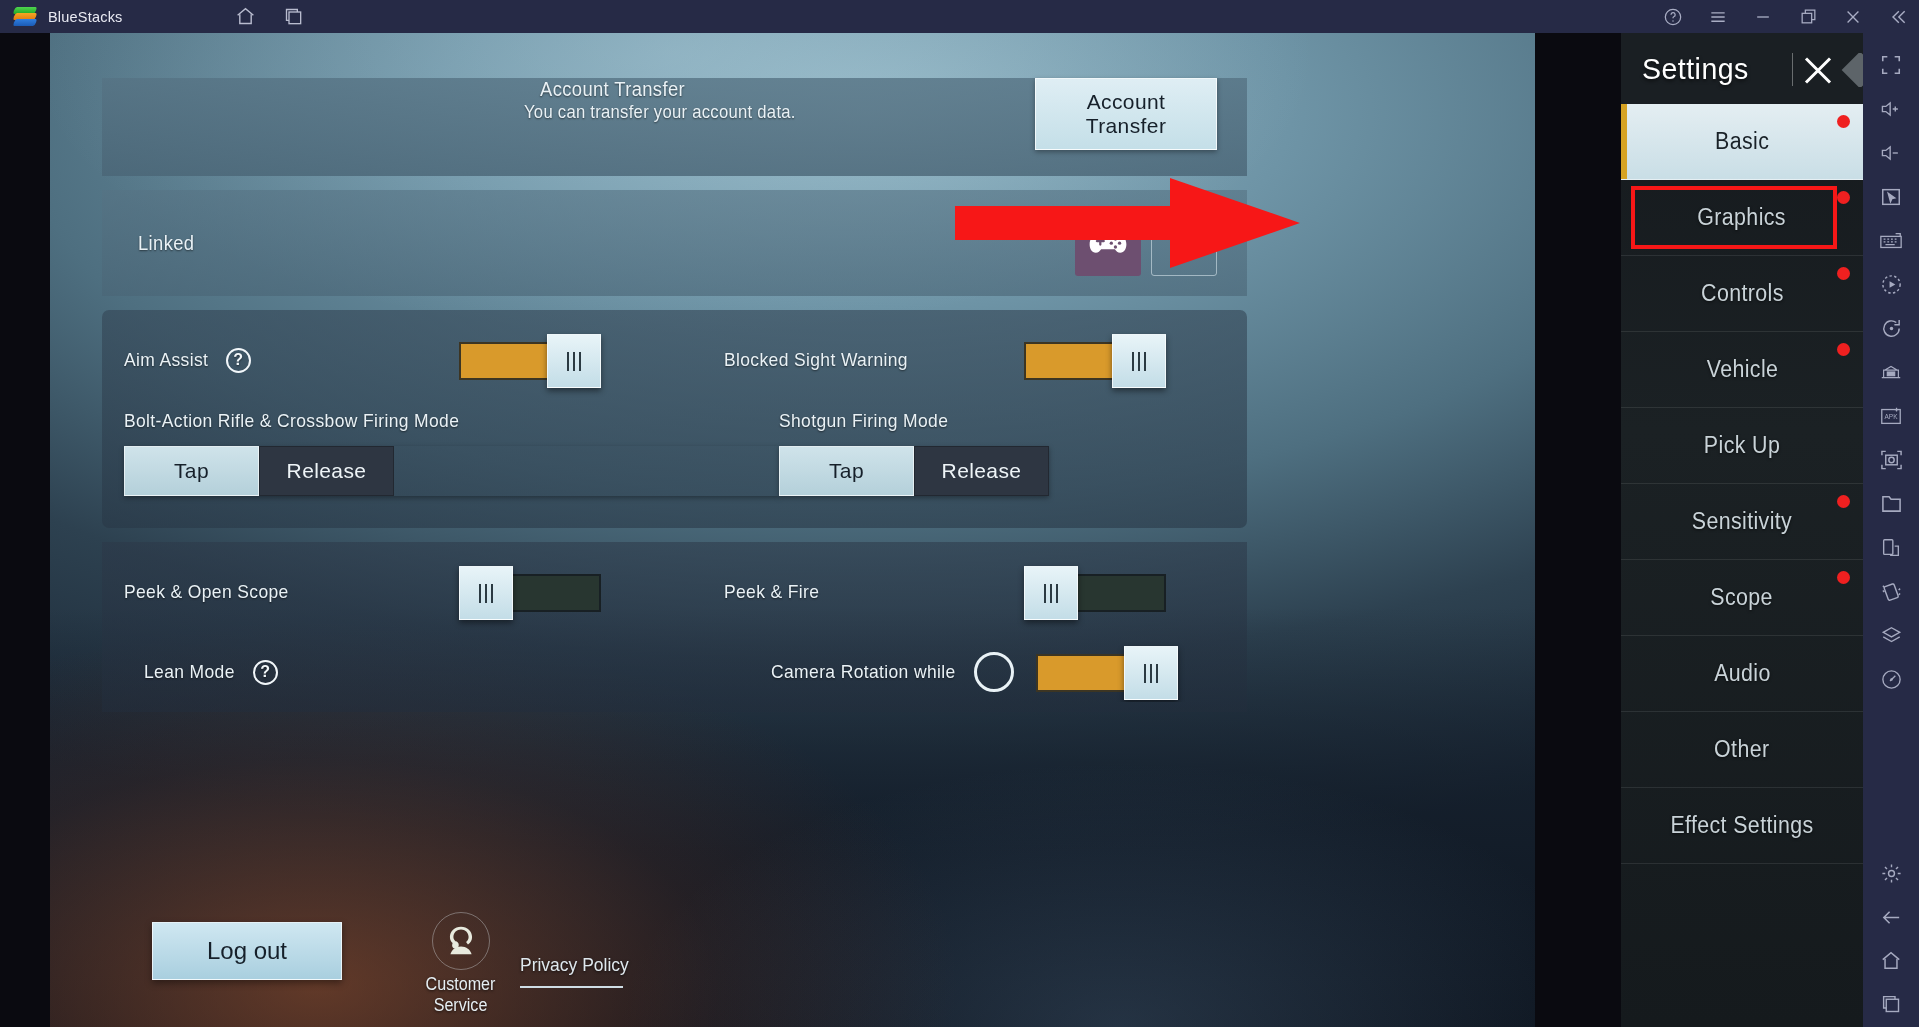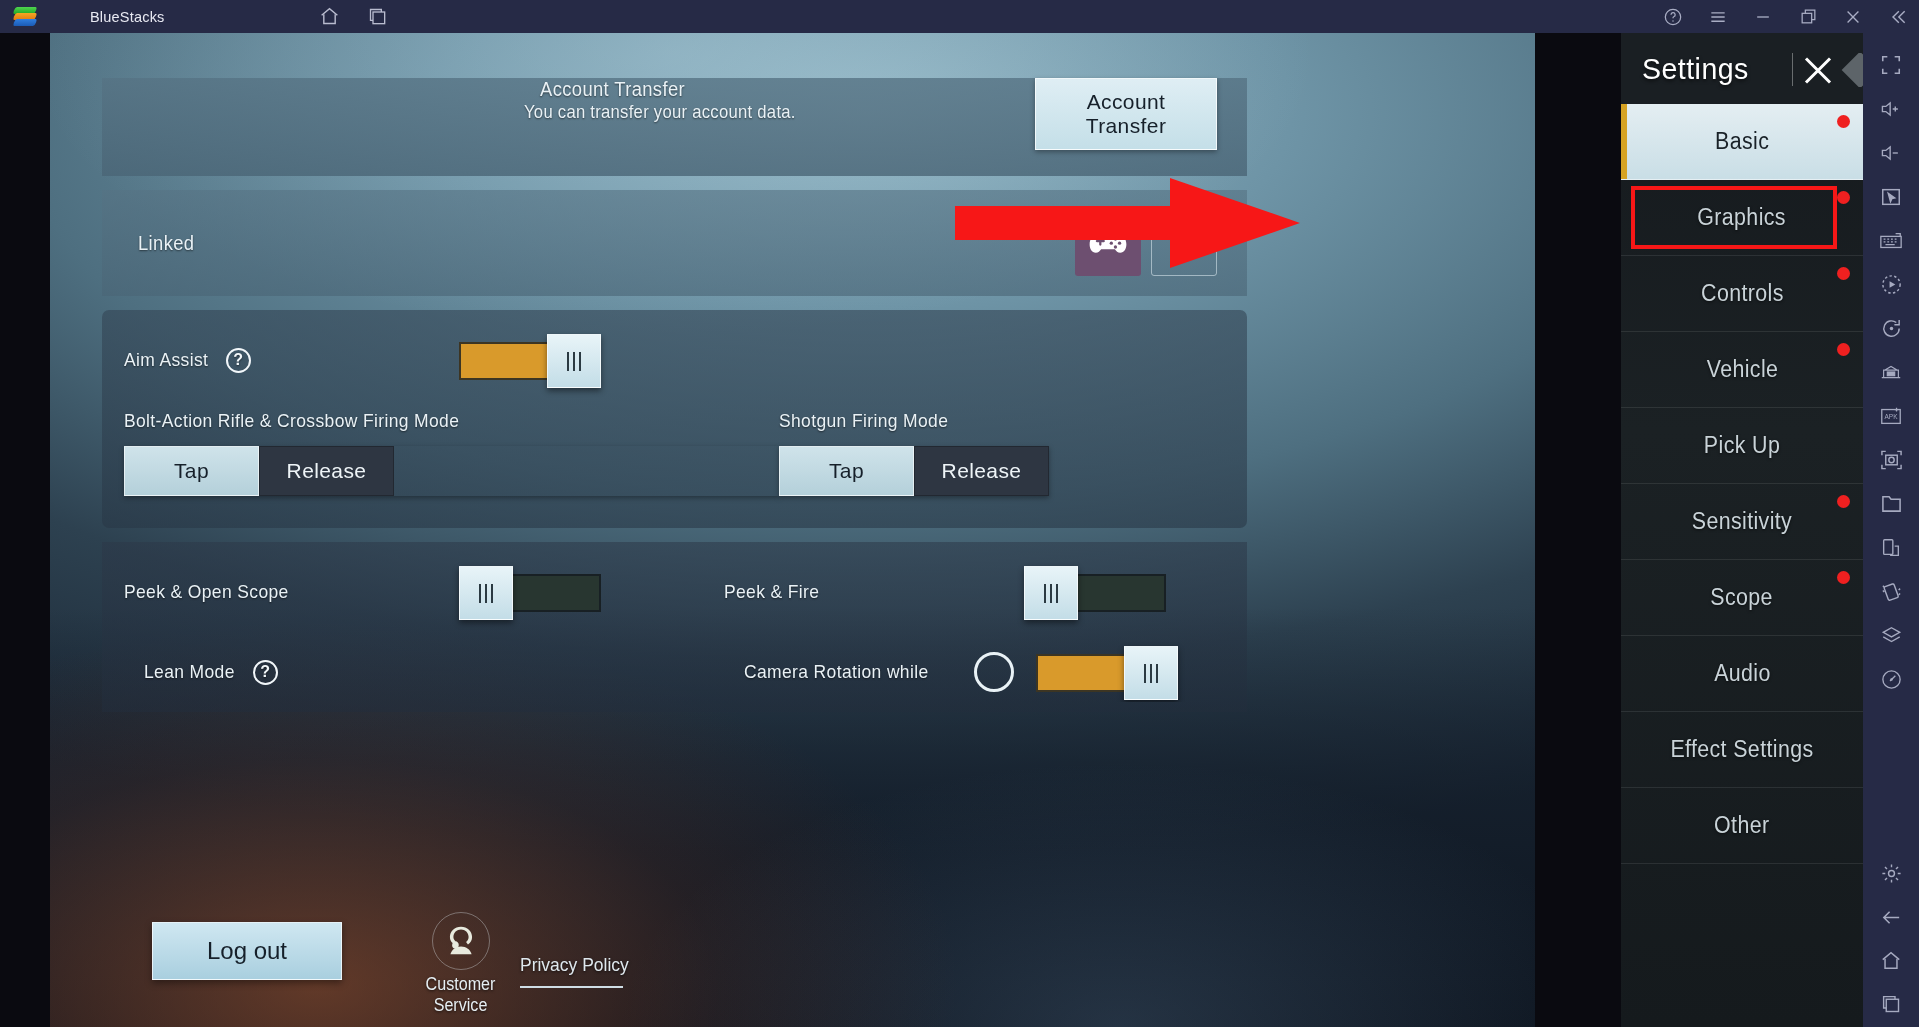--- a/index.html
+++ b/index.html
@@ -8,21 +8,21 @@
     overflow: hidden;
     background: #000;
     font-family: "Liberation Sans", sans-serif;
   }
   #app { position: relative; width: 1919px; height: 1027px; background: #0a0a10; }
 
   
   .titlebar {
     position: absolute; left: 0; top: 0; width: 1919px; height: 33px;
     background: #262a46;
-    display: flex; align-items: center; gap: 42px;
+    display: flex; align-items: center;
   }
   .bs-logo { width: 22px; height: 20px; margin-left: 14px; position: relative; }
   .bs-logo i { position: absolute; left: 0; display: block; width: 22px; height: 7px;
     border-radius: 2px / 4px; transform: skewX(-20deg); }
   .bs-logo i:nth-child(1) { top: 0;  background: linear-gradient(180deg,#4fd44f,#23a923); }
   .bs-logo i:nth-child(2) { top: 6px; background: linear-gradient(180deg,#f5a623,#e07b12); }
   .bs-logo i:nth-child(3) { top: 12px; background: linear-gradient(180deg,#2f7fe0,#1b5bb5); }
   .bs-title { color: #e8e9f2; font-size: 14.5px; margin-left: 12px; letter-spacing: .2px; }
   .tb-icons { display: flex; align-items: center; gap: 26px; margin-left: 112px; }
   .tb-icon { width: 22px; height: 22px; color: #b9bccf; display: flex;
@@ -324,20 +324,31 @@
             </div>
             <div class="toggle on">
               <div class="track"></div>
                 <div class="knob">
                   <b></b>
                   <b></b>
                   <b></b>
                 </div>
             </div>
           </div>
+          <div style="display:flex; align-items:center;">
+            <div class="lbl" style="width:300px;">Blocked Sight Warning</div>
+            <div class="toggle on">
+              <div class="track"></div>
+                <div class="knob">
+                  <b></b>
+                  <b></b>
+                  <b></b>
+                </div>
+            </div>
+          </div>
         </div>
 
         <div style="display:flex; padding:0 22px;">
           <div style="width:655px;">
             <div class="lbl" style="margin-bottom:14px;">Bolt-Action Rifle &amp; Crossbow Firing Mode</div>
             <div class="seg">
               <div class="active">Tap</div>
               <div class="idle">Release</div>
             </div>
           </div>
@@ -377,21 +388,21 @@
           </div>
         </div>
 
         <div class="row" style="height:60px; padding:0 22px; overflow:hidden;">
           <div style="width:600px; display:flex; margin-left:20px;">
             <div style="display:flex; align-items:center; width:335px;">
               <div class="lbl">Lean Mode</div>
               <div class="help">?</div>
             </div>
           </div>
-          <div style="display:flex; align-items:center;">
+          <div style="display:flex; align-items:center;text-align:right;">
             <div class="lbl" style="width:230px;">Camera Rotation while</div>
             <div style="width:40px;height:40px;border:3px solid #e9f2f6;border-radius:50%;margin-right:22px;"></div>
             <div class="toggle on">
               <div class="track"></div>
                 <div class="knob">
                   <b></b>
                   <b></b>
                   <b></b>
                 </div>
             </div>
@@ -451,24 +462,24 @@
           <span class="set-dot"></span>
         </div>
         <div class="set-item">
           <div class="t">Scope</div>
           <span class="set-dot"></span>
         </div>
         <div class="set-item">
           <div class="t">Audio</div>
         </div>
         <div class="set-item">
+          <div class="t">Other</div>
+        </div>
+        <div class="set-item">
           <div class="t">Effect Settings</div>
-        </div>
-        <div class="set-item">
-          <div class="t">Other</div>
         </div>
       </div>
   </div>
 
   <div class="arrow">
     <svg width="345" height="90" viewBox="0 0 345 90">
       <path d="M0 28 H215 V0 L345 45 L215 90 V62 H0 Z" fill="#f71717"></path>
     </svg>
   </div>
 

